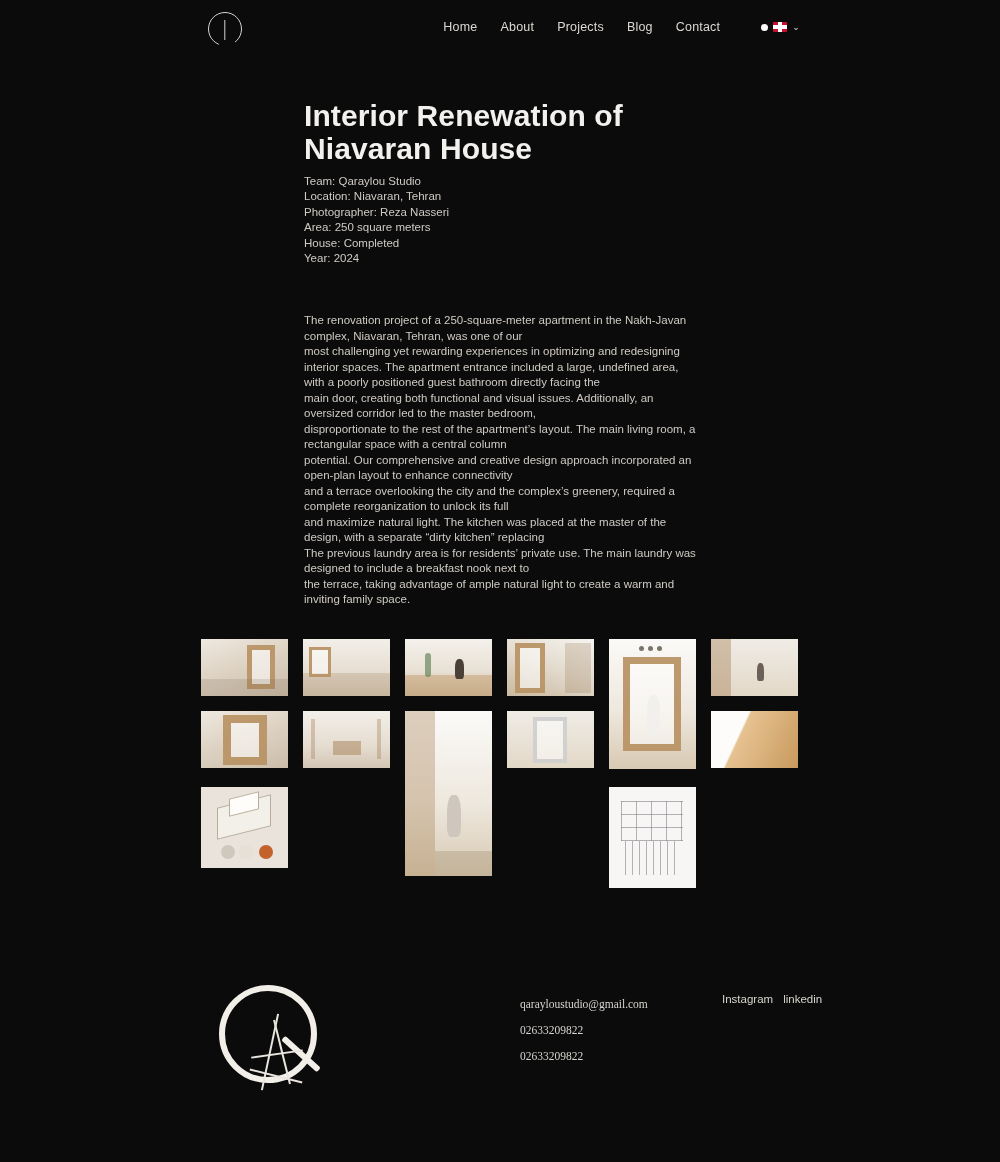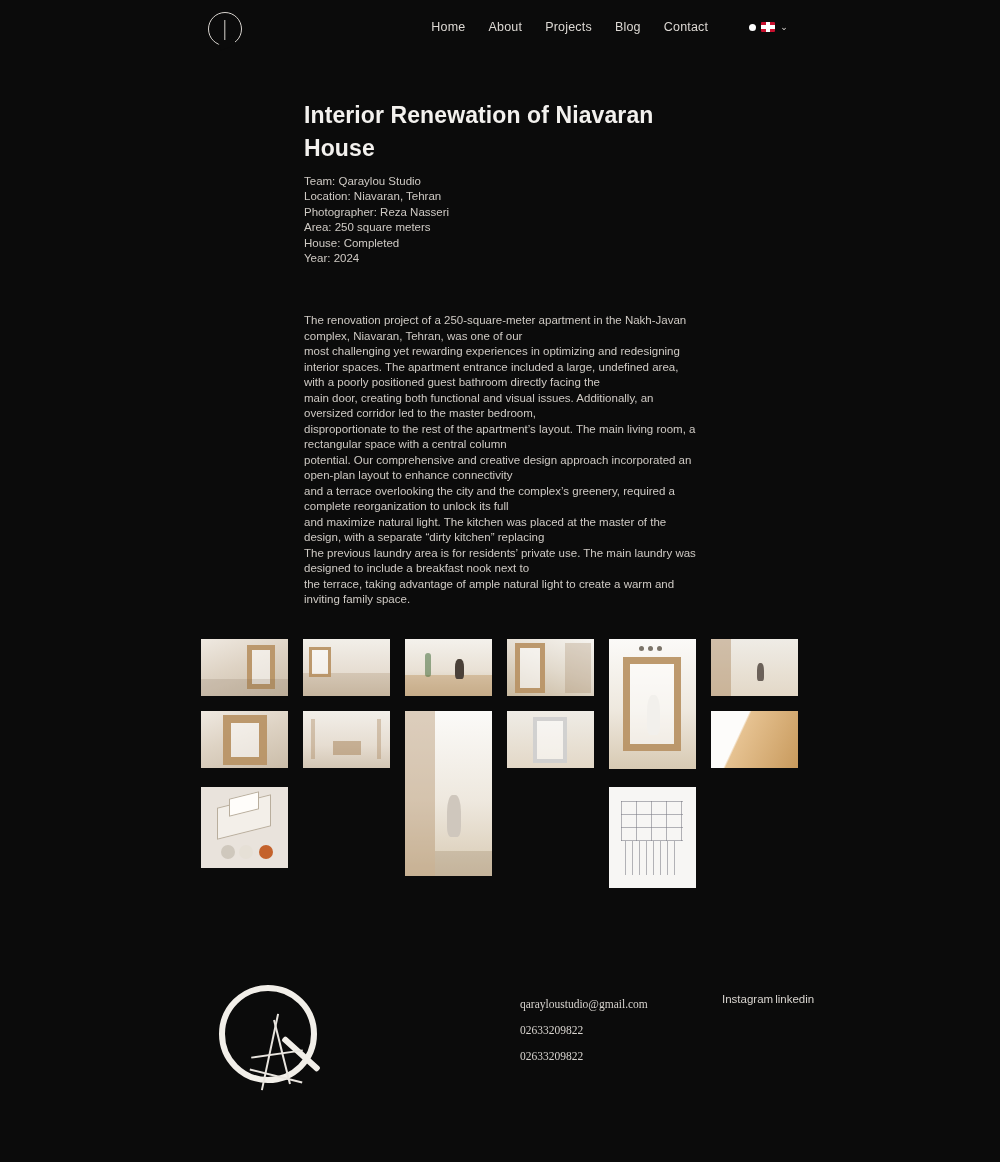--- a/index.html
+++ b/index.html
@@ -30,41 +30,41 @@
   }
   .logo-circle::after {
     content: ""; position: absolute; left: 50%; top: 7px;
     width: 1.4px; height: 20px; background: #d8d4cf; transform: translateX(-50%);
   }
   .logo-circle::before {
     content: ""; position: absolute; left: 10px; bottom: -3px;
     width: 16px; height: 10px; background: #0b0b0b; transform: rotate(-18deg);
   }
   .nav {
-    position: absolute; right: 212px; top: 20px;
+    position: absolute; right: 200px; top: 20px;
     display: flex; align-items: center; gap: 23px;
     font-size: 12.5px; color: #ddd9d4; letter-spacing: .2px;
   }
   .nav a { color: #ddd9d4; text-decoration: none; }
   .lang {
     display: flex; align-items: center; gap: 5px; margin-left: 18px;
   }
   .lang-dot { width: 7px; height: 7px; border-radius: 50%; background: #ffffff; display: inline-block; }
   .flag {
     width: 14px; height: 10px; background: #c8102e; position: relative; display: inline-block;
     border-radius: 1px; overflow: hidden;
   }
   .flag::before { content:""; position:absolute; left:5px; top:0; width:4px; height:10px; background:#fff; }
   .flag::after  { content:""; position:absolute; left:0; top:3px; width:14px; height:4px; background:#fff; }
   .chev { font-size: 9px; color: #ddd9d4; }
 
   
   .title {
     position: absolute; left: 304px; top: 99px; width: 420px;
-    font-size: 23px; line-height: 33px; font-weight: 700; letter-spacing: .1px;
+    font-size: 30px; line-height: 33px; font-weight: 700; letter-spacing: .1px;
     color: #f3f1ee;
   }
 
   
   .meta {
     position: absolute; left: 304px; top: 174px; width: 380px;
     font-size: 11.5px; line-height: 15.4px; color: #cfcac4;
   }
 
   
@@ -135,21 +135,21 @@
     position:absolute; left:40px; top:28px; width:60px; height:82px;
   }
   .q-mark span { position:absolute; background:#e9e5df; }
   .q-mark .v1 { left:22px; top:0; width:2px; height:78px; transform: rotate(12deg); }
   .q-mark .v2 { left:34px; top:6px; width:2px; height:66px; transform: rotate(-14deg); }
   .q-mark .h1 { left:4px; top:40px; width:52px; height:2px; transform: rotate(-8deg); }
   .q-mark .h2 { left:2px; top:62px; width:54px; height:2px; transform: rotate(14deg); }
 
   .contact { position: absolute; left: 520px; top: 28px; font-size: 11.5px; line-height: 22px; color: #d8d4cf; font-family: Liberation Serif, serif; }
   .contact div { margin-bottom: 4px; }
-  .socials { position: absolute; left: 722px; top: 28px; font-size: 11.5px; color: #d8d4cf; display: flex; gap: 2px; }
+  .socials { position: absolute; left: 722px; top: 28px; font-size: 11.5px; color: #d8d4cf; display: flex; gap: 10px; }
   .socials a { color: #d8d4cf; text-decoration: none; }
 </style>
 </head>
 <body>
 
 <div class="page">
 
   <div class="header">
     <div class="logo-wrap">
       <div class="logo-circle"></div>

